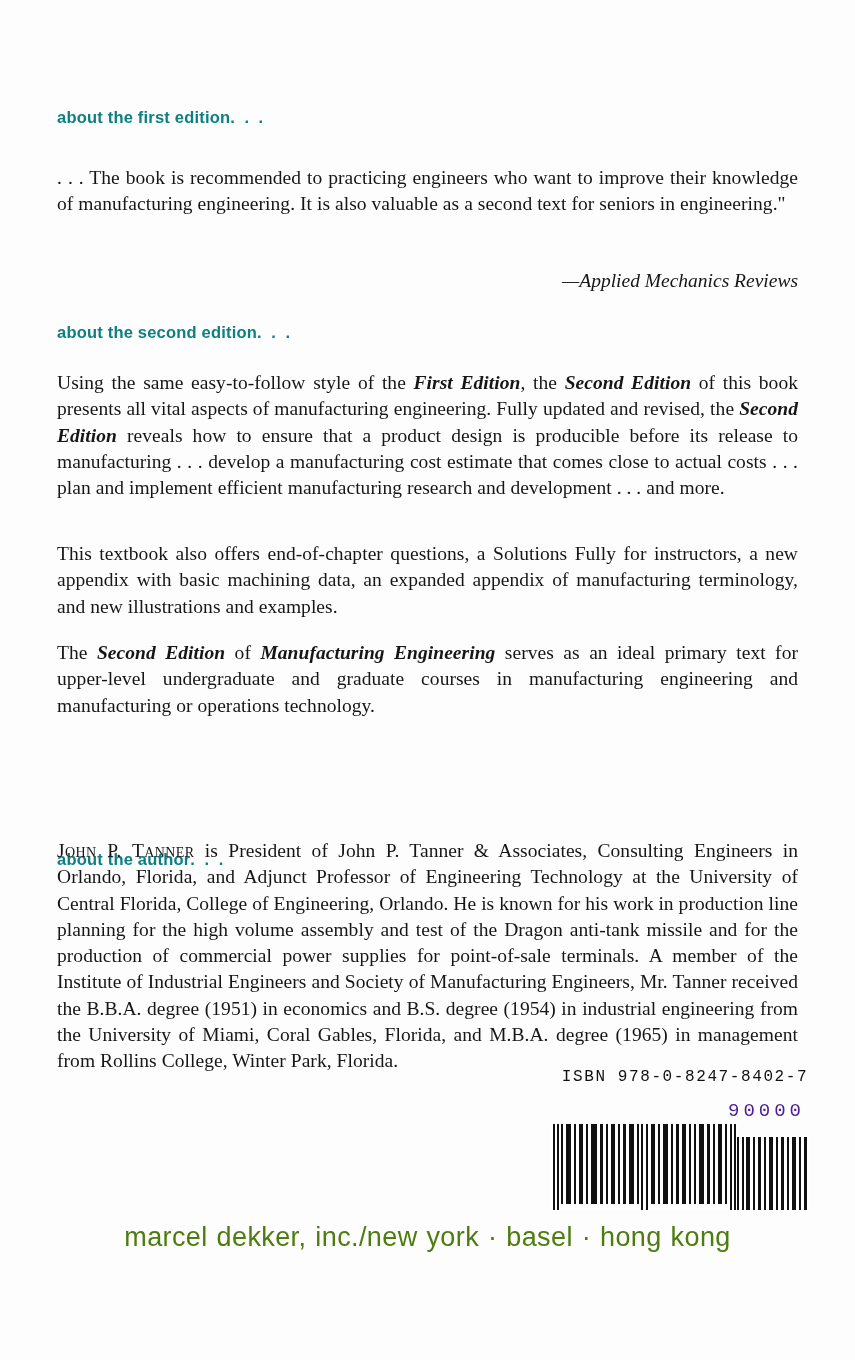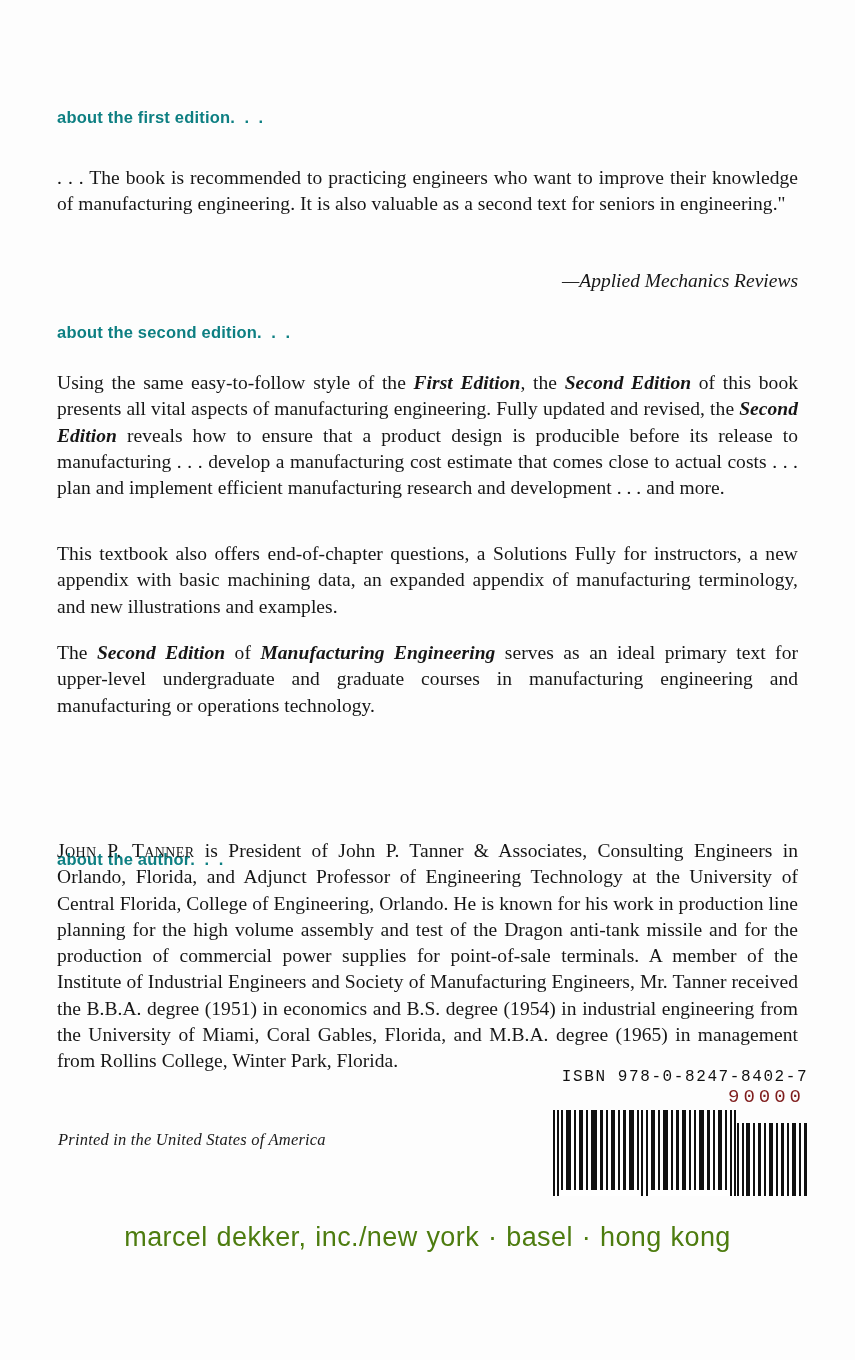--- a/index.html
+++ b/index.html
@@ -96,25 +96,25 @@
     color: #111;
     white-space: nowrap;
     text-align: center;
     margin-left: 20px;
     line-height: 18px;
   }
   .addon-text {
     font-family: "Liberation Mono", monospace;
     font-size: 19px;
     letter-spacing: 4px;
-    color: #7f1d1d;
+    color: #4c1d95;
     text-align: right;
     padding-right: 4px;
     line-height: 21px;
-    margin-top: 1px;
+    margin-top: 15px;
   }
   .bars-row {
     position: relative;
     margin-top: 2px;
     height: 86px;
   }
   .main-bars {
     position: absolute;
     left: 10px;
     top: 0;
@@ -188,21 +188,20 @@
   </div>
 
   <div class="kicker" style="top:806px;margin-top:44px;">
     <span>about the author</span><span class="dots">. . .</span>
   </div>
 
   <div class="body-block" style="top:838px;">
     <p><span class="smallcaps">John P. Tanner</span><span> is President of John P. Tanner &amp; Associates, Consulting Engineers in Orlando, Florida, and Adjunct Professor of Engineering Technology at the University of Central Florida, College of Engineering, Orlando.  He is known for his work in production line planning for the high volume assembly and test of the Dragon anti-tank missile and for the production of commercial power supplies for point-of-sale terminals.  A member of the Institute of Industrial Engineers and Society of Manufacturing Engineers, Mr. Tanner received the B.B.A. degree (1951) in economics and B.S. degree (1954) in industrial engineering from the University of Miami, Coral Gables, Florida, and M.B.A. degree (1965) in management from Rollins College, Winter Park, Florida.</span></p>
   </div>
 
-  <div class="printed" style="top:1130px;">Printed in the United States of America</div>
 
   <div class="barcode-block">
     <div class="isbn-text">ISBN 978-0-8247-8402-7</div>
     <div class="addon-text">90000</div>
 
     <div class="bars-row">
       <div class="main-bars">
         <svg width="187" height="86" viewBox="0 0 187 86" xmlns="http://www.w3.org/2000/svg" shape-rendering="crispEdges">
           <rect x="0" y="0" width="187" height="86" fill="#ffffff"></rect>
           <g fill="#111111">

